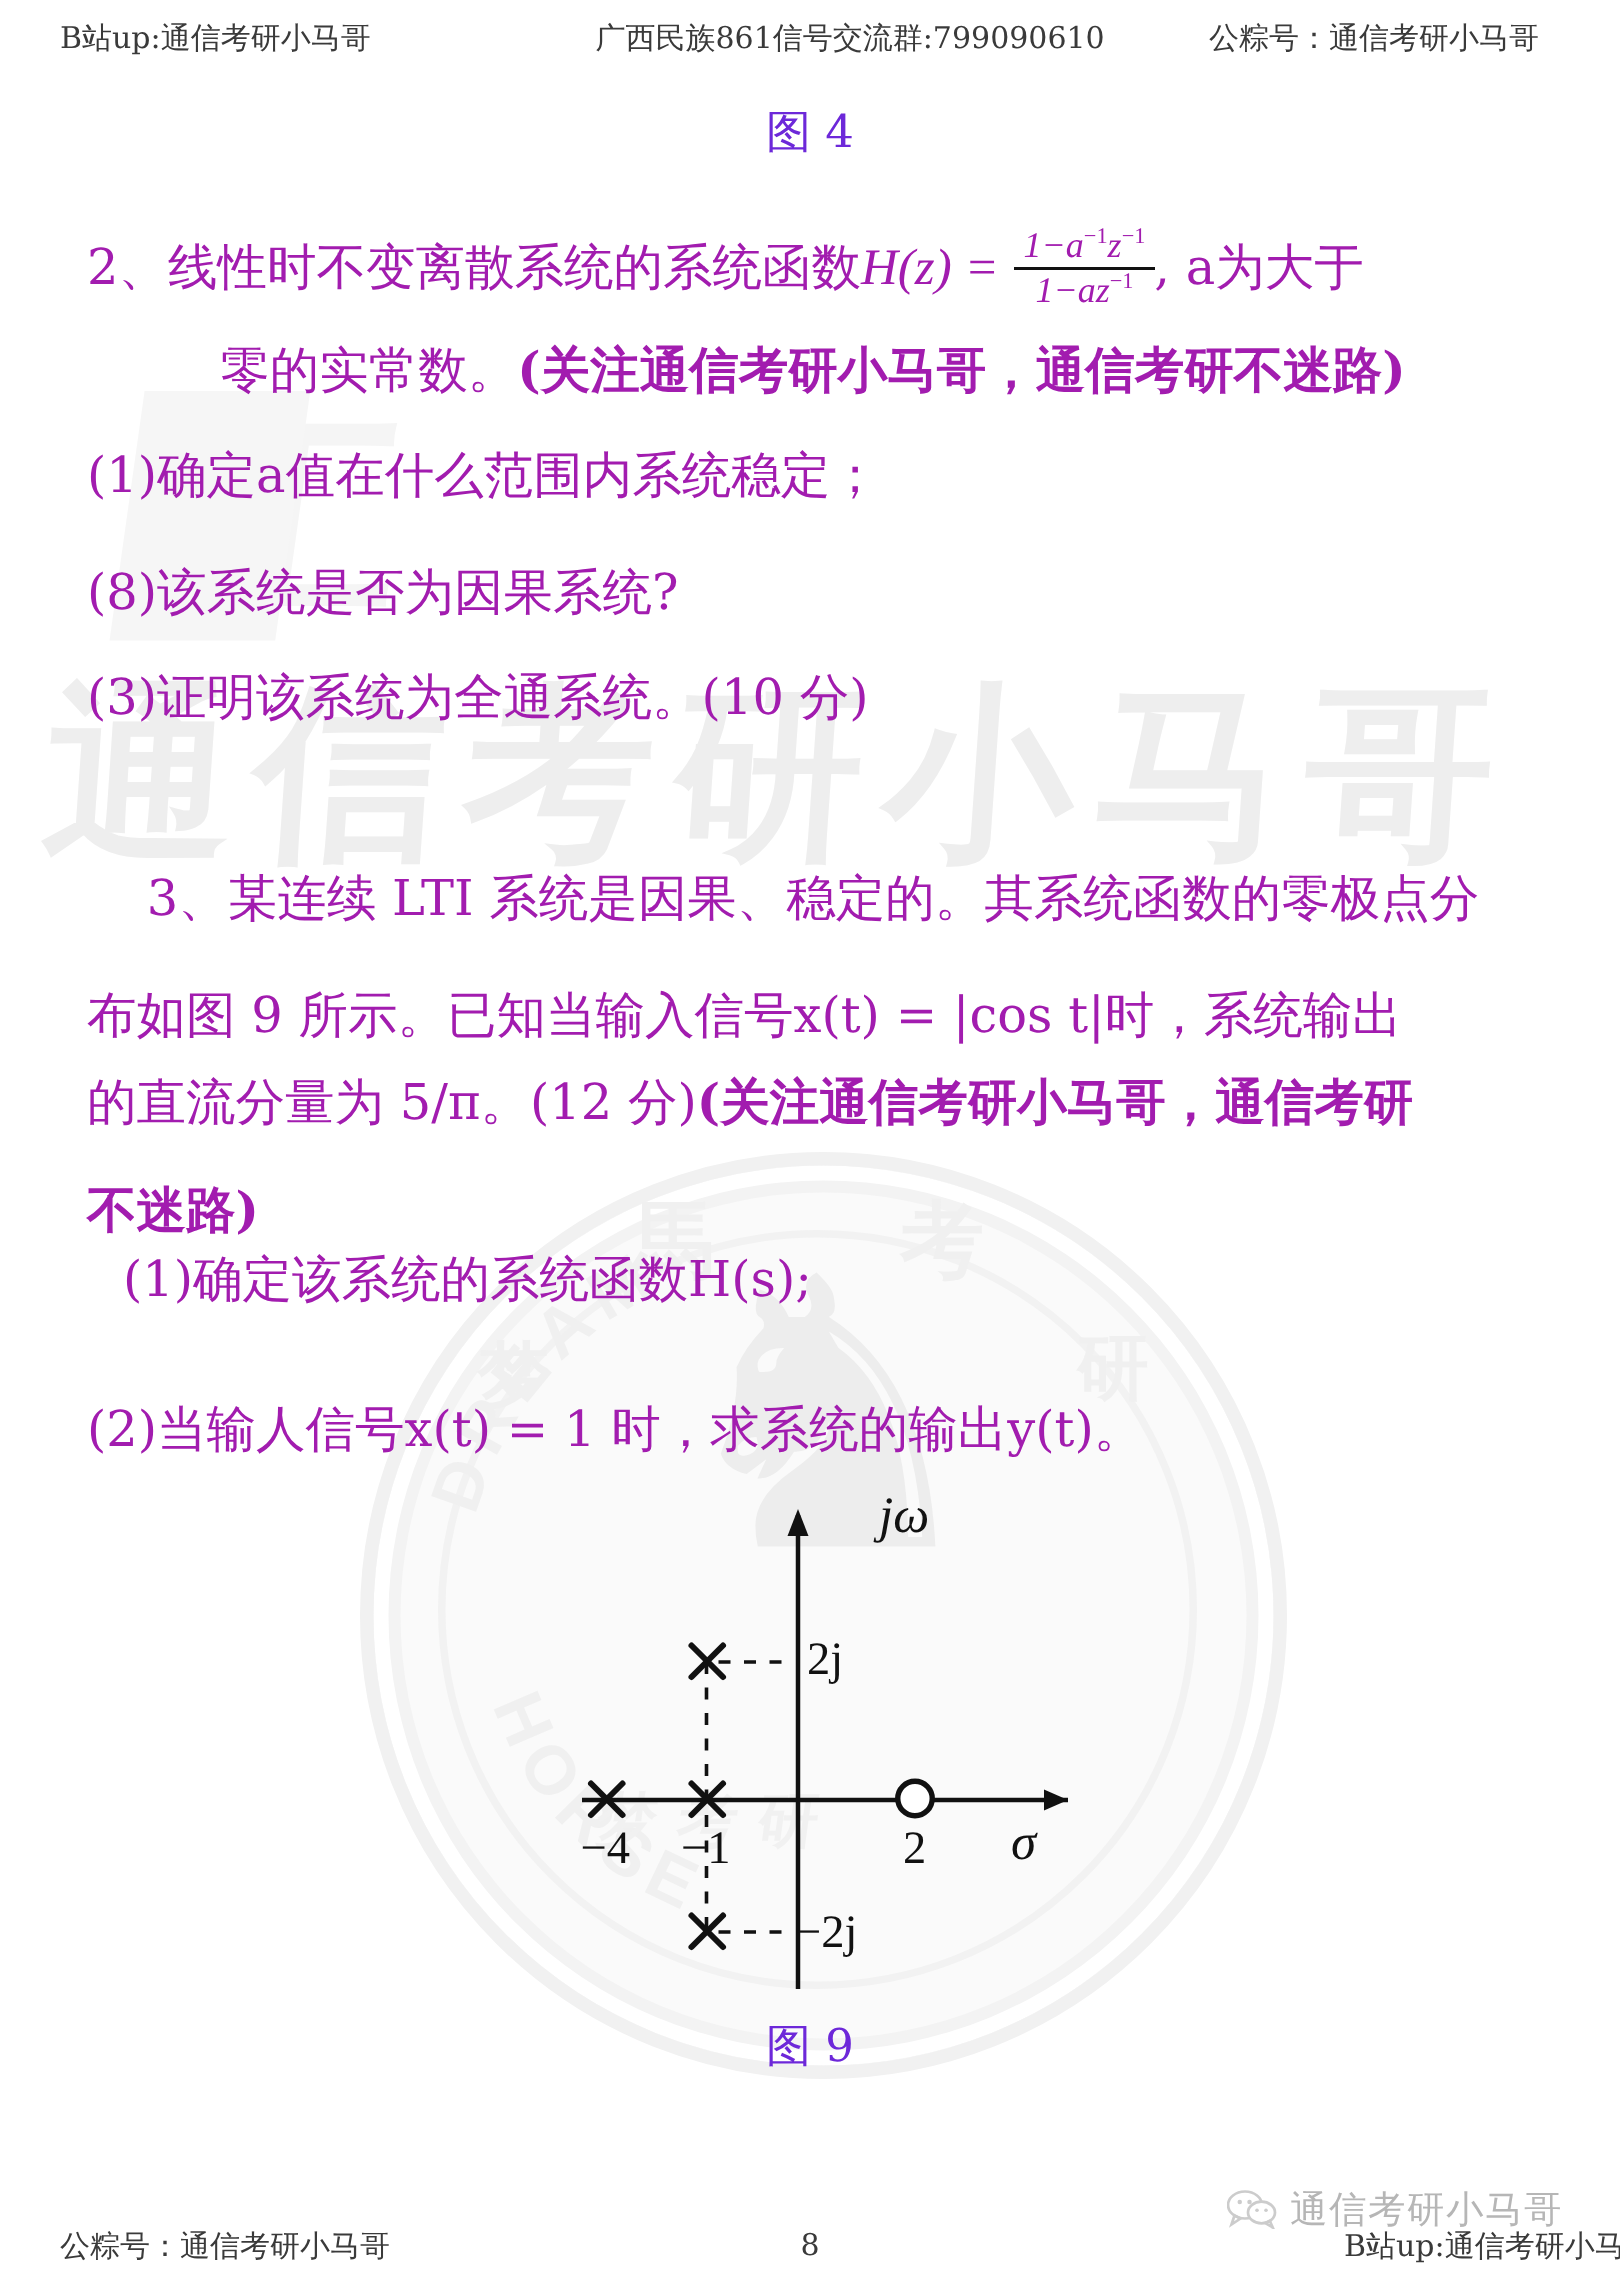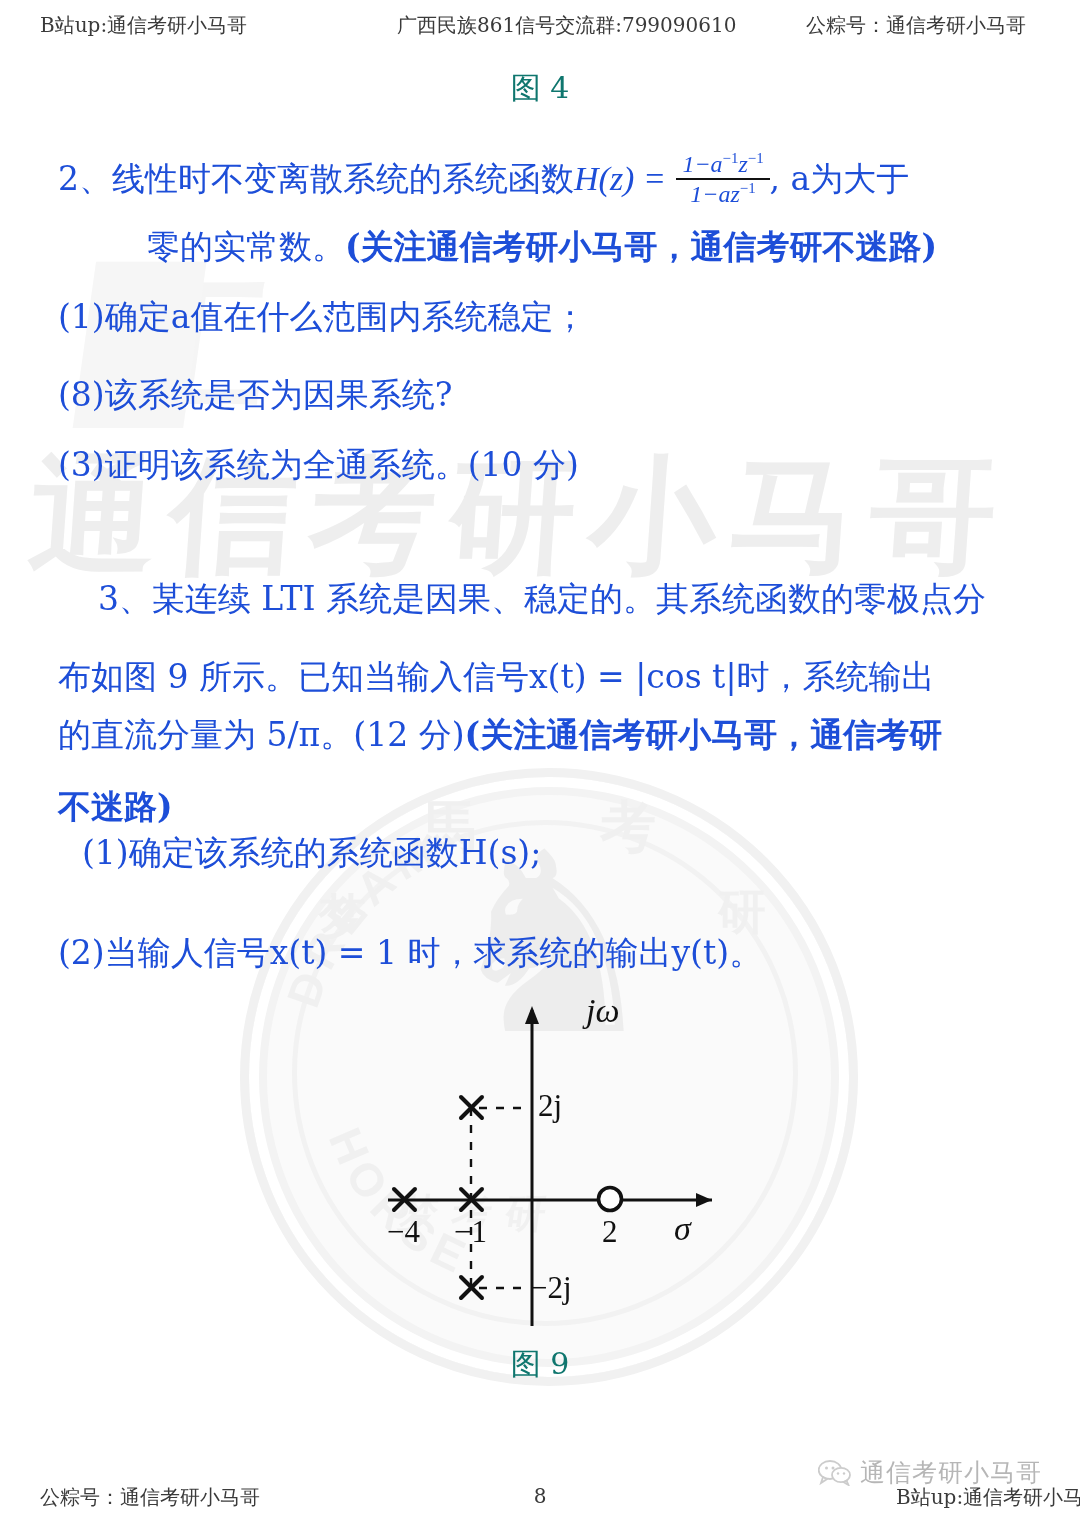--- a/index.html
+++ b/index.html
@@ -66,29 +66,29 @@
   .hdr-c{position:absolute;left:372px;top:0;margin-left:25px;}
   .hdr-r{position:absolute;left:806px;top:0;}
   .hdr span{
     font-family:"DejaVu Serif",serif;
     font-size:20px;color:#3a3a3a;white-space:nowrap;
   }
 
   
   .cap{
     position:absolute;width:1080px;text-align:center;
-    font-size:30px;font-family:"DejaVu Serif",serif;color:#0f766e;
+    font-size:30px;font-family:"DejaVu Serif",serif;color:#6d28d9;
   }
   #cap4{top:68px;}
   #cap5{top:1344px;}
 
   
   .para{
     position:absolute;left:58px;width:968px;
-    font-size:33px;line-height:1;color:#1d4ed8;
+    font-size:33px;line-height:1;color:#a21caf;
     font-family:"DejaVu Serif",serif;
     white-space:nowrap;
   }
   .bold{font-weight:700;}
   .ital{font-style:italic;font-family:"Liberation Serif",serif;}
 
   
   .frac{
     display:inline-block;vertical-align:middle;
     text-align:center;position:relative;top:-2px;

